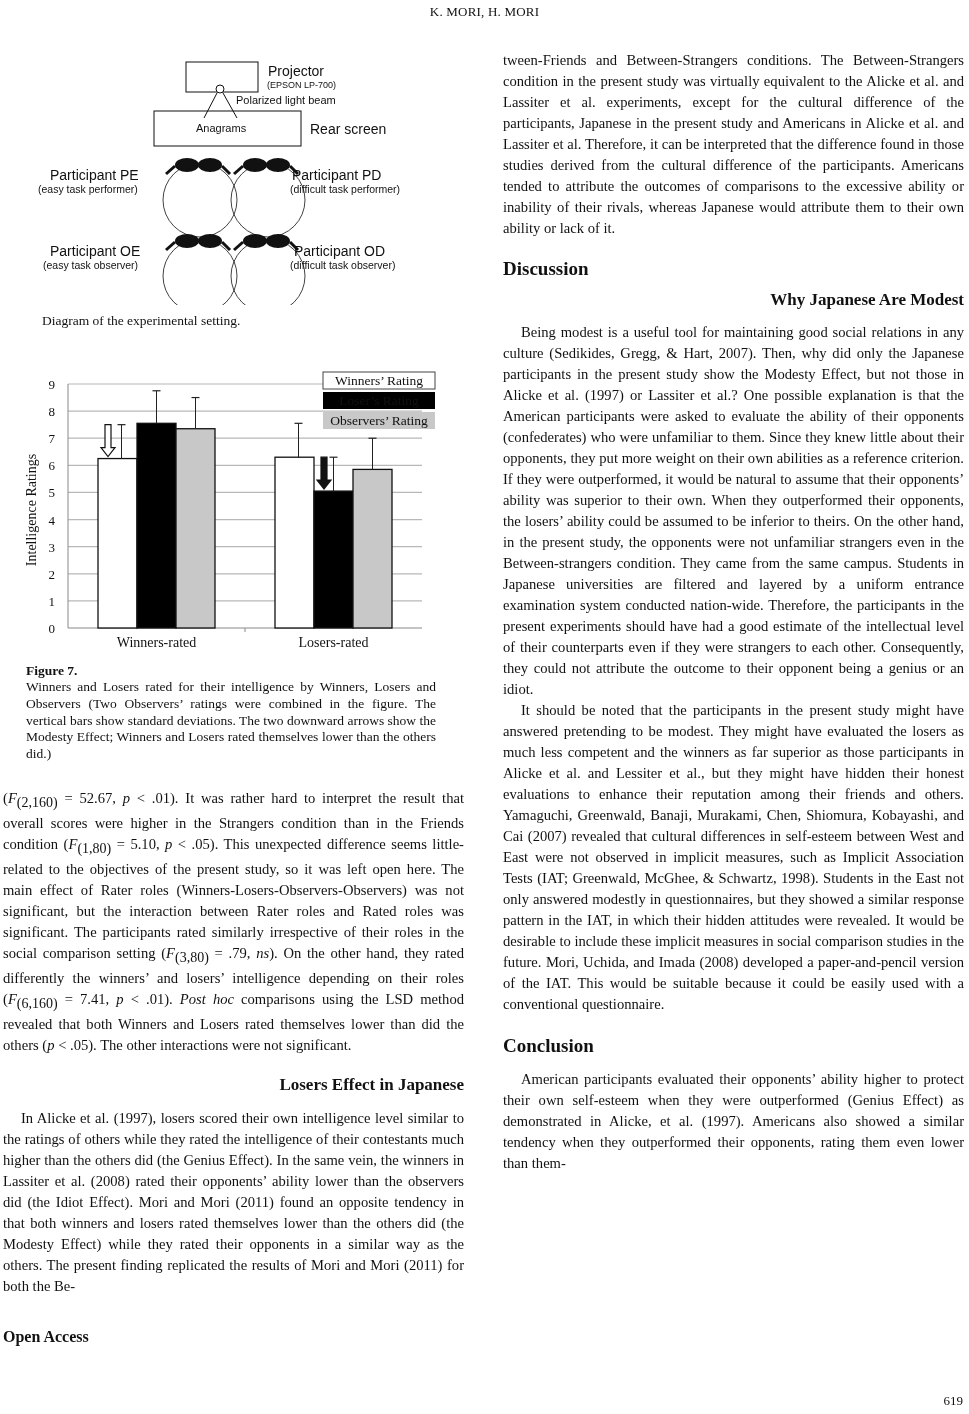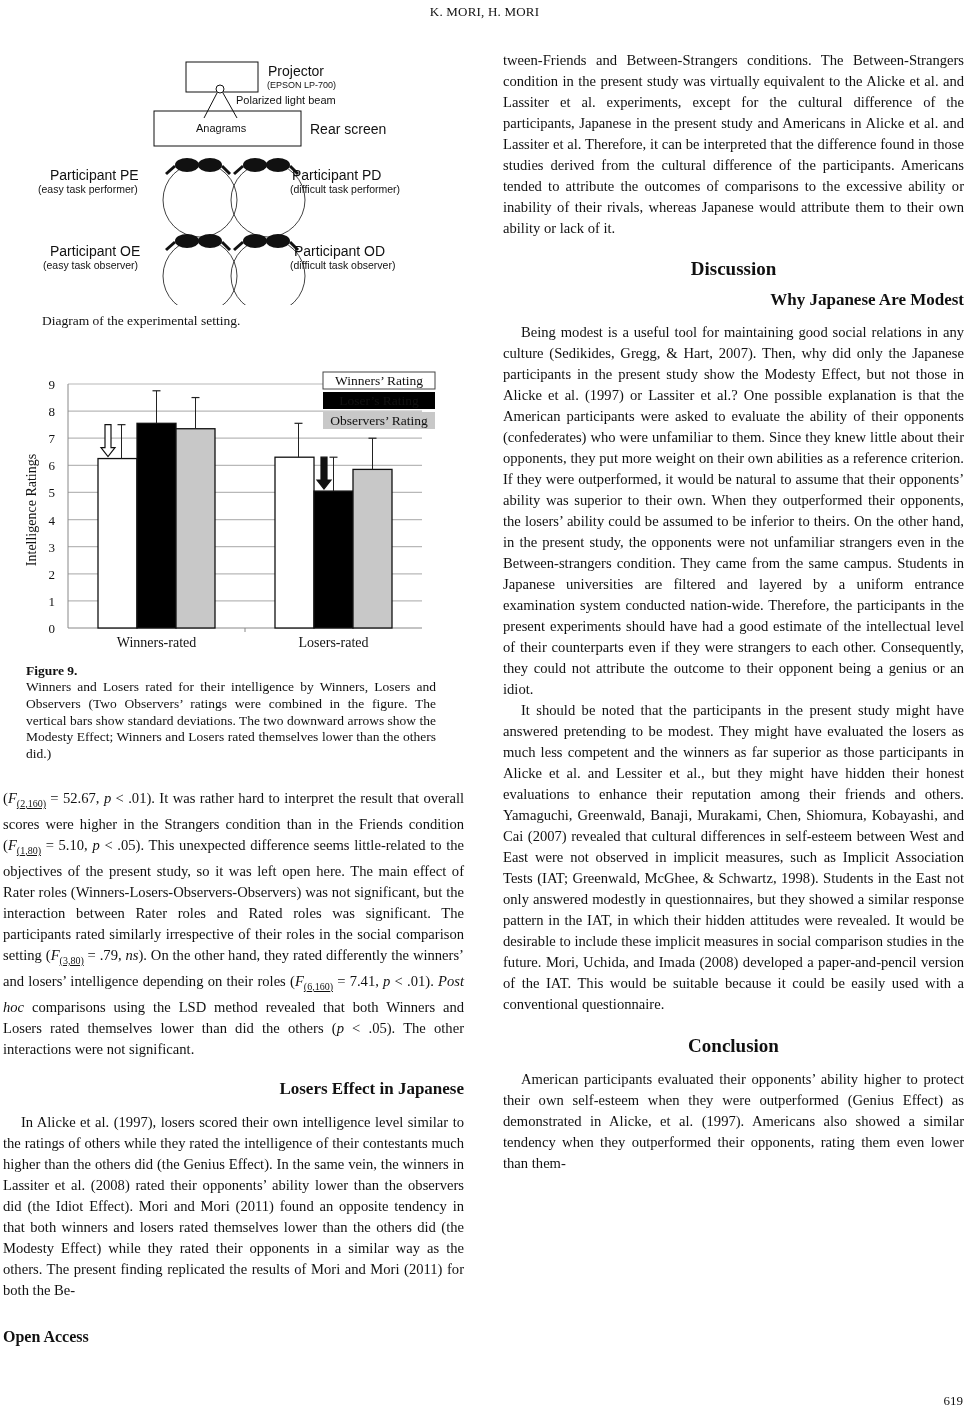--- a/index.html
+++ b/index.html
@@ -4,31 +4,31 @@
 <style>
   html, body { margin: 0; padding: 0; background: #fff; }
   body { width: 969px; height: 1414px; position: relative; overflow: hidden;
          font-family: "Liberation Serif", "DejaVu Serif", serif; color: #111; }
   .header { position: absolute; top: 4px; left: 0; width: 969px; text-align: center; font-size: 13px; letter-spacing: 0.2px; }
   .col { position: absolute; width: 461px; }
   .col-left { left: 3px; }
   .col-right { left: 503px; }
   .p { font-size: 14.6px; line-height: 21px; text-align: justify; margin: 0; hyphens: none; }
   .p.indent { text-indent: 18px; }
-  .h1 { font-weight: bold; font-size: 19px; text-align: center; margin: 0; }
+  .h1 { font-weight: bold; font-size: 19px; text-align: left; margin: 0; }
   .h2 { font-weight: bold; font-size: 17px; margin: 0; text-align: right; }
   .caption-title { font-weight: bold; font-size: 13.5px; }
   .caption-text { font-size: 13.5px; line-height: 16.8px; text-align: justify; }
   .footer-left { position: absolute; left: 3px; top: 1328px; font-size: 16px; font-weight: bold; }
   .footer-right { position: absolute; right: 6px; top: 1393px; font-size: 13px; }
   .diagram { position: absolute; left: 140px; top: 50px; width: 300px; height: 255px; }
   .diagram text { font-family: "Liberation Sans", "DejaVu Sans", sans-serif; fill: #111; }
   .chart { position: absolute; left: 0; top: 362px; width: 450px; height: 295px; }
   .chart text { font-family: "Liberation Serif", serif; fill: #111; }
-  sub { font-size: 10px; text-decoration: underline; }
+  sub { font-size: 14px; }
 </style>
 </head>
 <body>
 
 <div class="header">K. MORI, H. MORI</div>
 
 <svg class="diagram" viewBox="0 0 300 255">
   <rect x="46" y="12" width="72" height="30" fill="none" stroke="#111" stroke-width="1"></rect>
   <circle cx="80" cy="39" r="4" fill="#fff" stroke="#111" stroke-width="1"></circle>
   <line x1="77" y1="43" x2="64" y2="68" stroke="#111" stroke-width="1"></line>
@@ -149,21 +149,21 @@
       <rect x="323" y="10" width="112" height="17" fill="#ffffff" stroke="#444" stroke-width="1"></rect>
       <text x="379" y="23" text-anchor="middle" font-size="13.5" fill="#111">Winners’ Rating</text>
       <rect x="323" y="30" width="112" height="17" fill="#000000" stroke="none" stroke-width="1"></rect>
       <text x="379" y="43" text-anchor="middle" font-size="13.5" fill="#fff">Loser’s Rating</text>
       <rect x="323" y="50" width="112" height="17" fill="#c8c8c8" stroke="none" stroke-width="1"></rect>
       <text x="379" y="63" text-anchor="middle" font-size="13.5" fill="#111">Observers’ Rating</text>
     </g>
 </svg>
 
 <div class="col col-left" style="top:663px; left:26px; width:410px;">
-  <div class="caption-title">Figure 9.</div>
+  <div class="caption-title">Figure 7.</div>
   <div class="caption-text">Winners and Losers rated for their intelligence by Winners, Losers and Observers (Two Observers’ ratings were combined in the figure. The vertical bars show standard deviations. The two downward arrows show the Modesty Effect; Winners and Losers rated themselves lower than the others did.)</div>
 </div>
 
 <div class="col col-left" style="top:788px;">
   <p class="p"><span>(</span><i>F</i><sub>(2,160)</sub><span> = 52.67, </span><i>p</i><span> &lt; .01). It was rather hard to interpret the result that overall scores were higher in the Strangers condition than in the Friends condition (</span><i>F</i><sub>(1,80)</sub><span> = 5.10, </span><i>p</i><span> &lt; .05). This unexpected difference seems little-related to the objectives of the present study, so it was left open here. The main effect of Rater roles (Winners-Losers-Observers-Observers) was not significant, but the interaction between Rater roles and Rated roles was significant. The participants rated similarly irrespective of their roles in the social comparison setting (</span><i>F</i><sub>(3,80)</sub><span> = .79, </span><i>ns</i><span>). On the other hand, they rated differently the winners’ and losers’ intelligence depending on their roles (</span><i>F</i><sub>(6,160)</sub><span> = 7.41, </span><i>p</i><span> &lt; .01). </span><i>Post hoc</i><span> comparisons using the LSD method revealed that both Winners and Losers rated themselves lower than did the others (</span><i>p</i><span> &lt; .05). The other interactions were not significant.</span></p>
   <h2 class="h2" style="margin-top:19px;">Losers Effect in Japanese</h2>
   <p class="p indent" style="margin-top:13px;">In Alicke et al. (1997), losers scored their own intelligence level similar to the ratings of others while they rated the intelligence of their contestants much higher than the others did (the Genius Effect). In the same vein, the winners in Lassiter et al. (2008) rated their opponents’ ability lower than the observers did (the Idiot Effect). Mori and Mori (2011) found an opposite tendency in that both winners and losers rated themselves lower than the others did (the Modesty Effect) while they rated their opponents in a similar way as the others. The present finding replicated the results of Mori and Mori (2011) for both the Be-</p>
 </div>
 
 <div class="col col-right" style="top:50px;">

